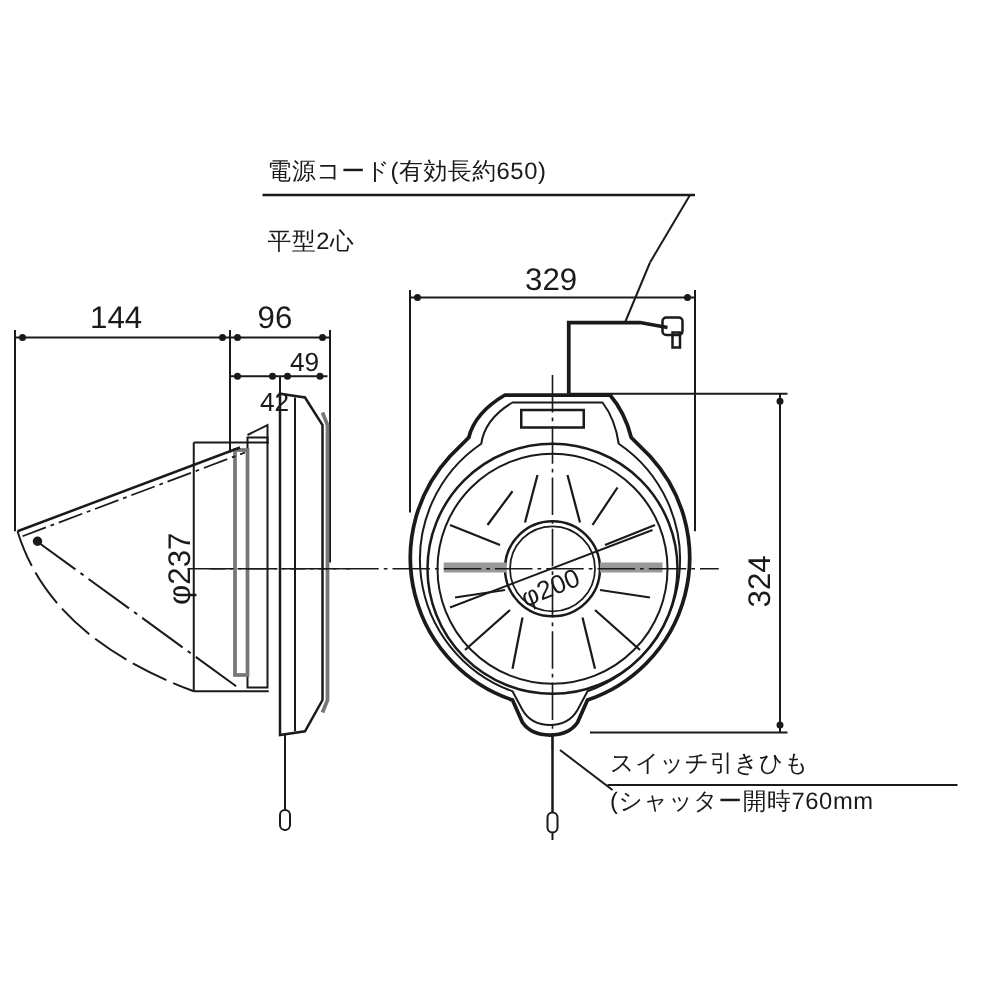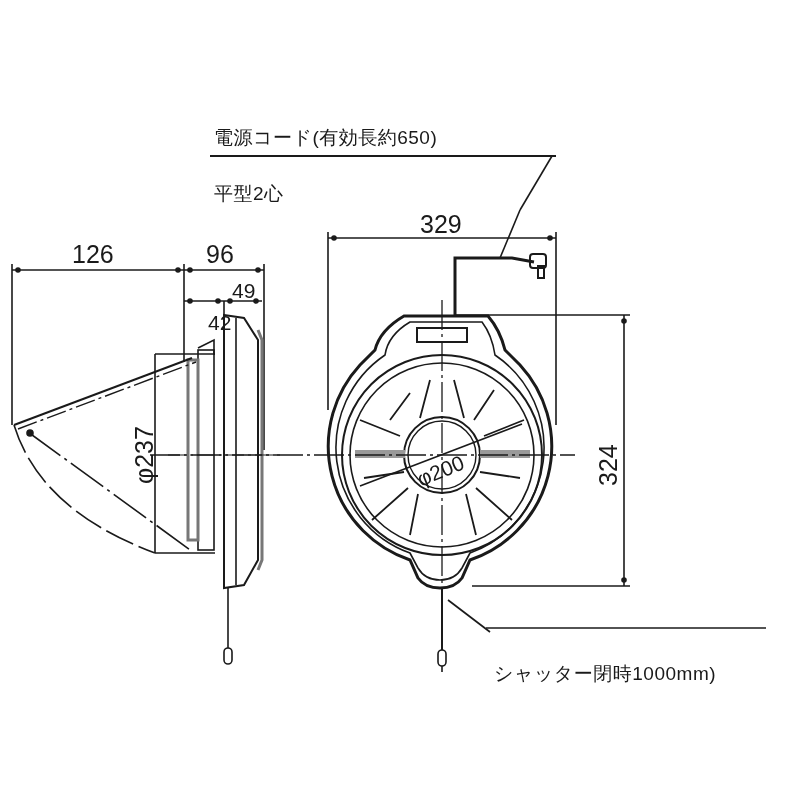--- a/index.html
+++ b/index.html
@@ -110,26 +110,27 @@
         <rect x="438" y="650" width="8" height="16" rx="4"></rect>
         <line x1="442" y1="666" x2="442" y2="672"></line>
         <line x1="448" y1="600" x2="490" y2="632"></line>
 
         <line x1="210" y1="156" x2="556" y2="156" stroke-width="2"></line>
         <line x1="486" y1="628" x2="766" y2="628" stroke-width="1.6"></line>
       </g>
     </g>
   </svg>
 
-  <span class="lbl dim" style="left:72px;top:242px;">126</span>
+  <span class="lbl dim" style="left:72px;top:242px;">144</span>
   <span class="lbl dim" style="left:206px;top:242px;text-align:right;">96</span>
   <span class="lbl dim-sm" style="left:188px;top:280px;margin-left:44px;">49</span>
   <span class="lbl dim-sm" style="left:208px;top:280px;margin-top:32px;">42</span>
   <span class="lbl dim rot" style="left:132px;top:484px;transform:rotate(-90deg);">φ237</span>
 
   <span class="lbl dim" style="left:420px;top:212px;">329</span>
   <span class="lbl dim rot" style="left:596px;top:486px;transform:rotate(-90deg);">324</span>
   <span class="lbl dim-sm rot" style="left:414px;top:470px;transform:rotate(-22deg);">φ200</span>
 
   <span class="lbl note" style="left:214px;top:128px;">電源コード(有効長約650)</span>
   <span class="lbl note" style="left:214px;top:164px;margin-top:20px;">平型2心</span>
-  <span class="lbl note" style="left:494px;top:664px;">シャッター閉時1000mm)</span>
+  <span class="lbl note" style="left:488px;top:602px;">スイッチ引きひも</span>
+  <span class="lbl note" style="left:488px;top:632px;">(シャッター開時760mm</span>
 </div>
 
 </body></html>

